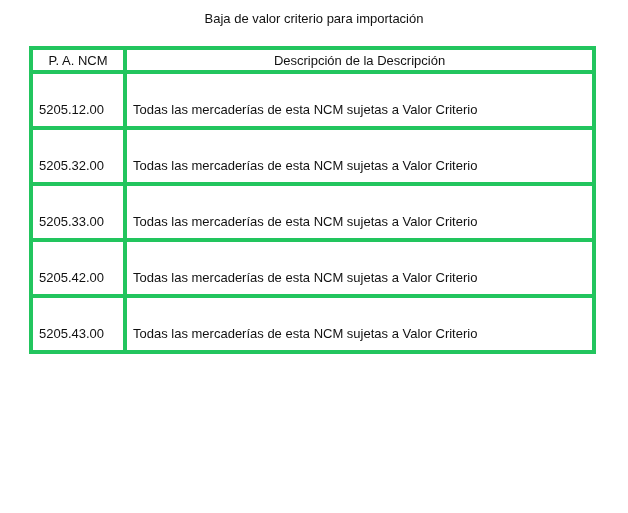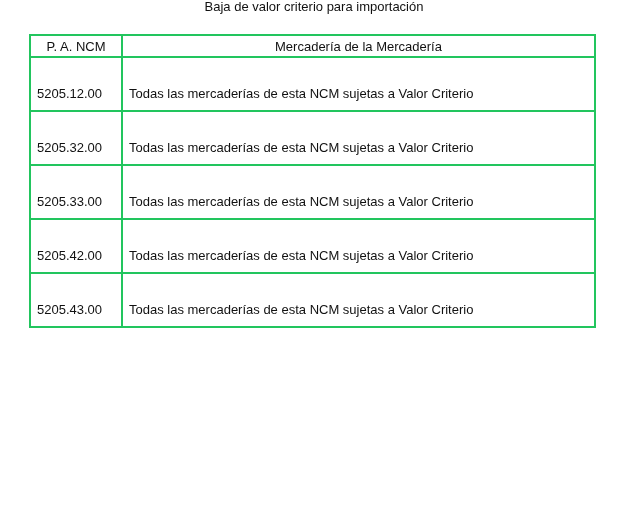--- a/index.html
+++ b/index.html
@@ -8,35 +8,36 @@
     background: #ffffff;
   }
   body {
     width: 628px;
     height: 513px;
     font-family: "Liberation Sans", sans-serif;
     color: #000000;
     overflow: hidden;
   }
   .doc-title {
+    padding-top: 12px;
     text-align: center;
     font-size: 13px;
     line-height: 14px;
     color: #111111;
   }
   table.ncm-table {
     border-collapse: collapse;
     margin-top: 20px;
     margin-left: 29px;
     width: 567px;
     table-layout: fixed;
   }
   table.ncm-table th,
   table.ncm-table td {
-    border: 2px solid #22c55e;
+    border: 4px solid #22c55e;
     font-size: 13px;
     font-weight: normal;
     color: #111111;
     background: #ffffff;
   }
   th.col-code, td.col-code { width: 90px; }
   table.ncm-table th {
     height: 20px;
     text-align: center;
     vertical-align: middle;
@@ -51,21 +52,21 @@
 </style>
 </head>
 <body>
 
 <div class="doc-title">Baja de valor criterio para importación</div>
 
 <table class="ncm-table">
   <thead>
     <tr>
       <th class="col-code">P. A. NCM</th>
-      <th class="col-desc">Mercadería de la Mercadería</th>
+      <th class="col-desc">Descripción de la Descripción</th>
     </tr>
   </thead>
   <tbody>
       <tr>
         <td class="col-code">5205.12.00</td>
         <td class="col-desc">Todas las mercaderías de esta NCM sujetas a Valor Criterio</td>
       </tr>
       <tr>
         <td class="col-code">5205.32.00</td>
         <td class="col-desc">Todas las mercaderías de esta NCM sujetas a Valor Criterio</td>

